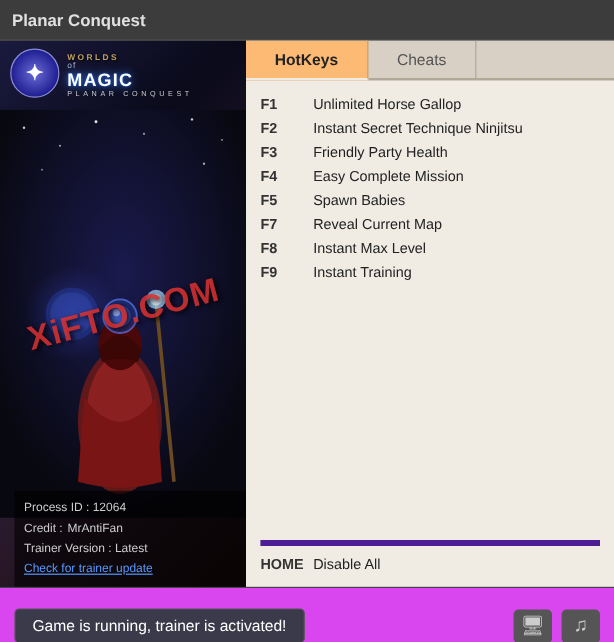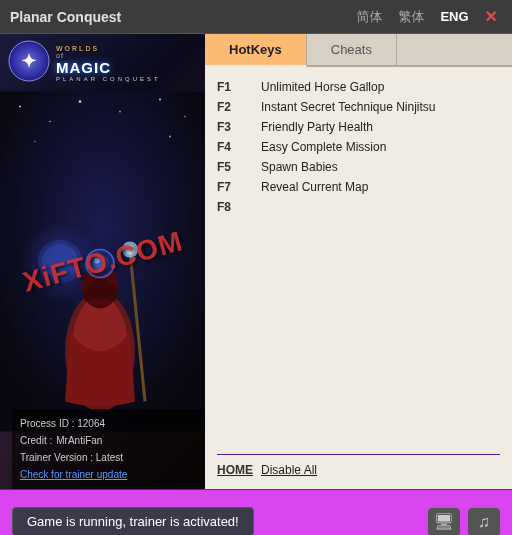--- a/index.html
+++ b/index.html
@@ -170,23 +170,22 @@
       font-size: 12px;
     }
 
     .home-disable {
       display: flex;
       align-items: flex-start;
       gap: 8px;
       padding: 8px 0 4px 0;
       font-size: 12px;
       color: #222;
-      border-top: 1px solid #4c1d95;
+      border-top: 5px solid #4c1d95;
       margin-top: 4px;
-      text-decoration: underline;
     }
 
     
     #status-bar {
       height: 64px;
       background: #d946ef;
       display: flex;
       align-items: center;
       justify-content: space-between;
       padding: 0 12px;
@@ -216,26 +215,20 @@
       cursor: pointer;
       color: #ccc;
       font-size: 16px;
     }
   </style>
 </head>
 <body>
 
 <div id="title-bar">
   <span id="title-text">Planar Conquest</span>
-  <div id="lang-buttons">
-    <span class="lang-btn">简体</span>
-    <span class="lang-btn">繁体</span>
-    <span class="lang-btn active">ENG</span>
-    <span id="close-btn">✕</span>
-  </div>
 </div>
 
 <div id="main-content">
 
   <div id="left-panel">
     <div id="game-art">
 
       <svg style="position:absolute;top:0;left:0;width:100%;height:100%;z-index:0" viewBox="0 0 205 340">
         <defs>
           <radialGradient id="bg-grad" cx="50%" cy="40%" r="60%">
@@ -344,20 +337,25 @@
         <div class="hotkey-item">
           <span class="hotkey-key">F5</span>
           <span class="hotkey-label">Spawn Babies</span>
         </div>
         <div class="hotkey-item">
           <span class="hotkey-key">F7</span>
           <span class="hotkey-label">Reveal Current Map</span>
         </div>
         <div class="hotkey-item">
           <span class="hotkey-key">F8</span>
+          <span class="hotkey-label">Instant Max Level</span>
+        </div>
+        <div class="hotkey-item">
+          <span class="hotkey-key">F9</span>
+          <span class="hotkey-label">Instant Training</span>
         </div>
       </div>
 
     <div style="padding: 0 12px 8px;">
       <div class="home-disable">
         <span class="hotkey-key">HOME</span>
         <span class="hotkey-label">Disable All</span>
       </div>
     </div>
   </div>

